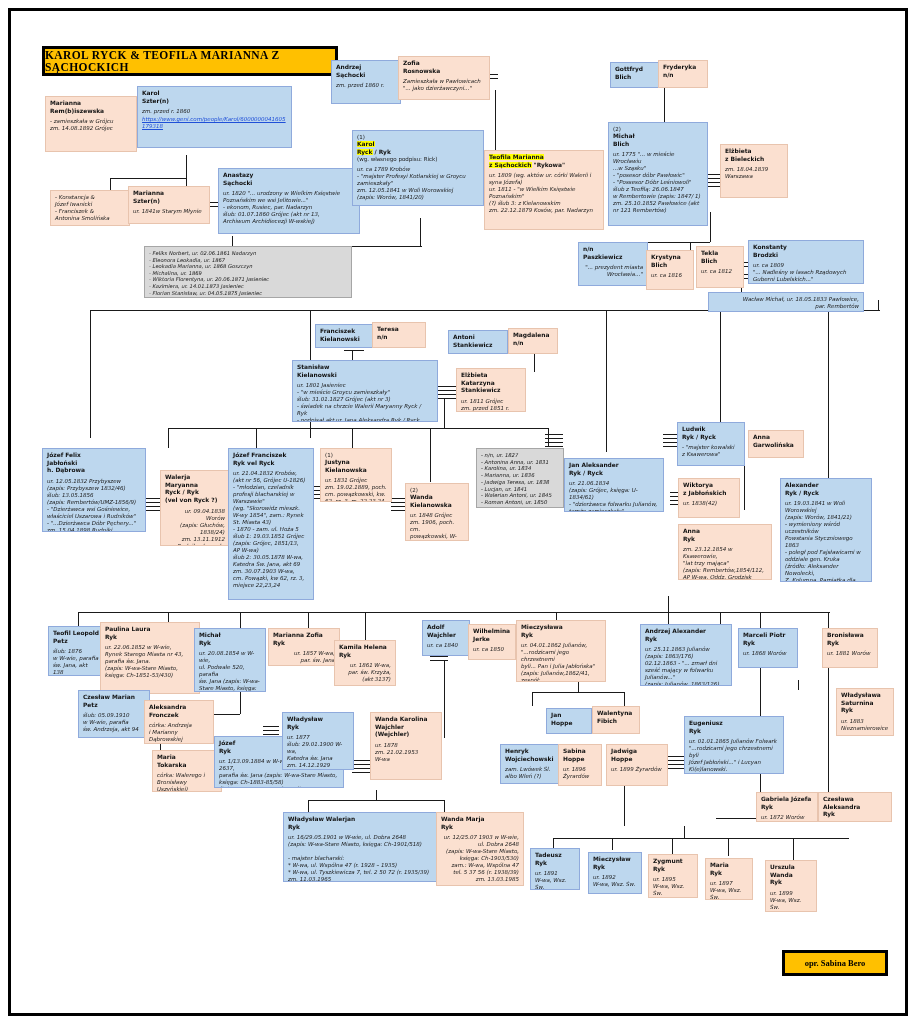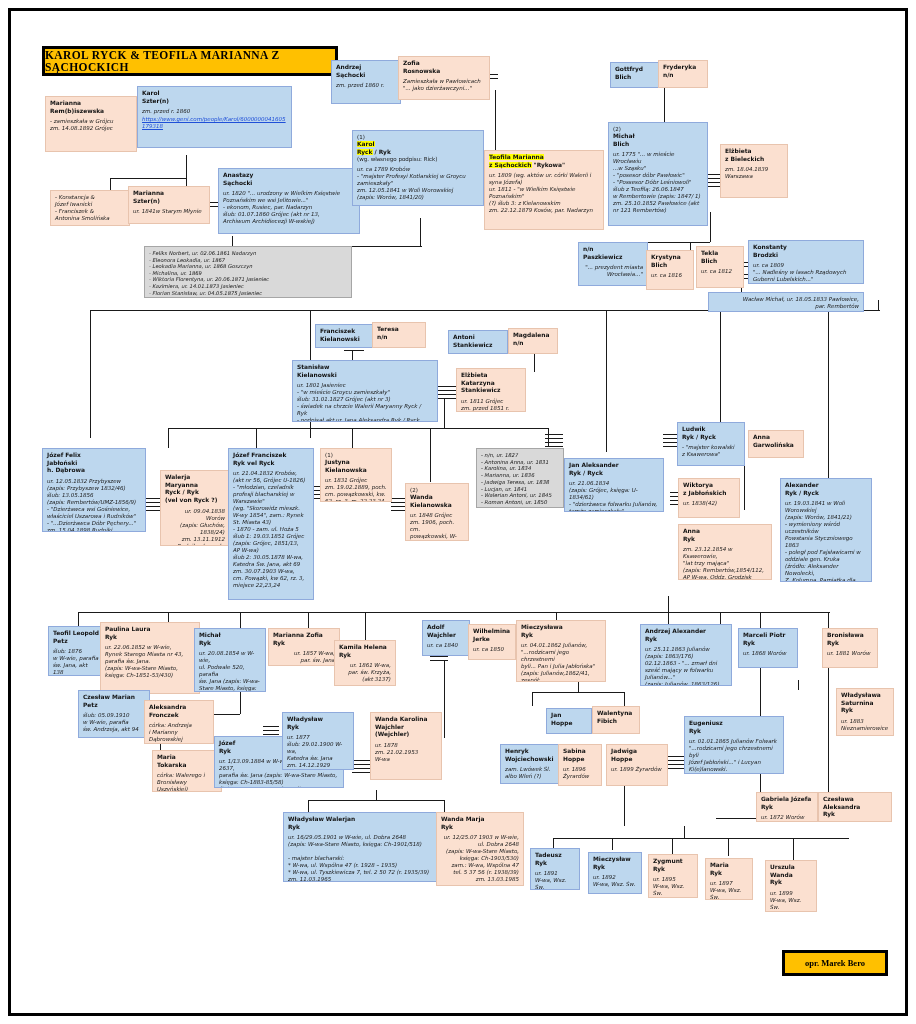--- a/index.html
+++ b/index.html
@@ -158,21 +158,21 @@
 
   <div class="h ln" style="left:553px;top:838px;width:296px;"></div>
   <div class="v ln" style="left:553px;top:838px;height:12px;"></div>
   <div class="v ln" style="left:612px;top:838px;height:12px;"></div>
   <div class="v ln" style="left:672px;top:838px;height:16px;"></div>
   <div class="v ln" style="left:728px;top:838px;height:18px;"></div>
   <div class="v ln" style="left:793px;top:838px;height:22px;"></div>
   <div class="v ln" style="left:684px;top:826px;height:12px;"></div>
 
   <div class="ttl" id="title">KAROL  RYCK  &amp;  TEOFILA MARIANNA Z SĄCHOCKICH</div>
-  <div class="ttl" id="footer">opr. Marek Bero</div>
+  <div class="ttl" id="footer">opr. Sabina Bero</div>
 
   <div class="node pink" style="left:45px;top:96px;width:92px;height:56px;">
     <div class="nm" style="white-space:pre-line">Marianna
 Rem(b)iszewska</div>
     <div class="dt" style="white-space:pre-line">- zamieszkała w  Grójcu
 zm. 14.08.1892 Grójec</div>
   </div>
 
   <div class="node blue" style="left:137px;top:86px;width:155px;height:62px;">
     <div class="nm" style="white-space:pre-line">Karol

